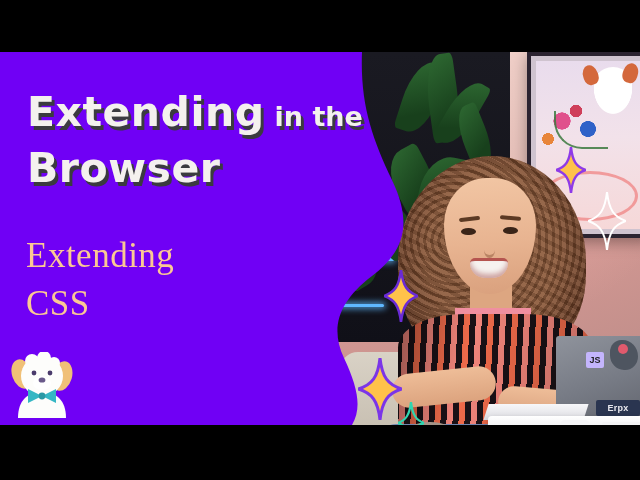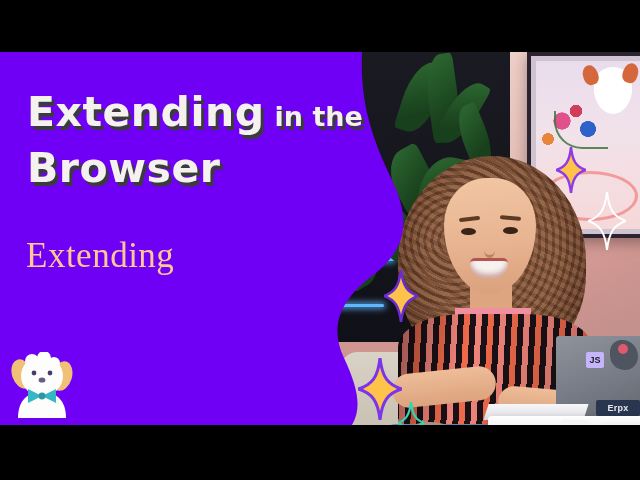--- a/index.html
+++ b/index.html
@@ -491,20 +491,21 @@
       </svg>
     </div>
 
     <div class="headline" id="title-line1">
       <span>Extending</span><span class="small">in the</span>
     </div>
 
     <div class="headline" id="title-line2">Browser</div>
 
     <div class="subline" id="sub-line1">Extending</div>
+    <div class="subline" id="sub-line2">CSS</div>
 
     <div id="dog-logo">
       <svg width="74" height="73" viewBox="0 0 74 73" xmlns="http://www.w3.org/2000/svg">
 
         <ellipse cx="16" cy="22" rx="10" ry="15" fill="#f0c077" transform="rotate(-18 16 22)"></ellipse>
         <ellipse cx="56" cy="24" rx="10" ry="15" fill="#f0c077" transform="rotate(16 56 24)"></ellipse>
 
         <ellipse cx="36" cy="24" rx="21" ry="20" fill="#fdfdfb"></ellipse>
 
         <circle cx="26" cy="9" r="7" fill="#fdfdfb"></circle>

